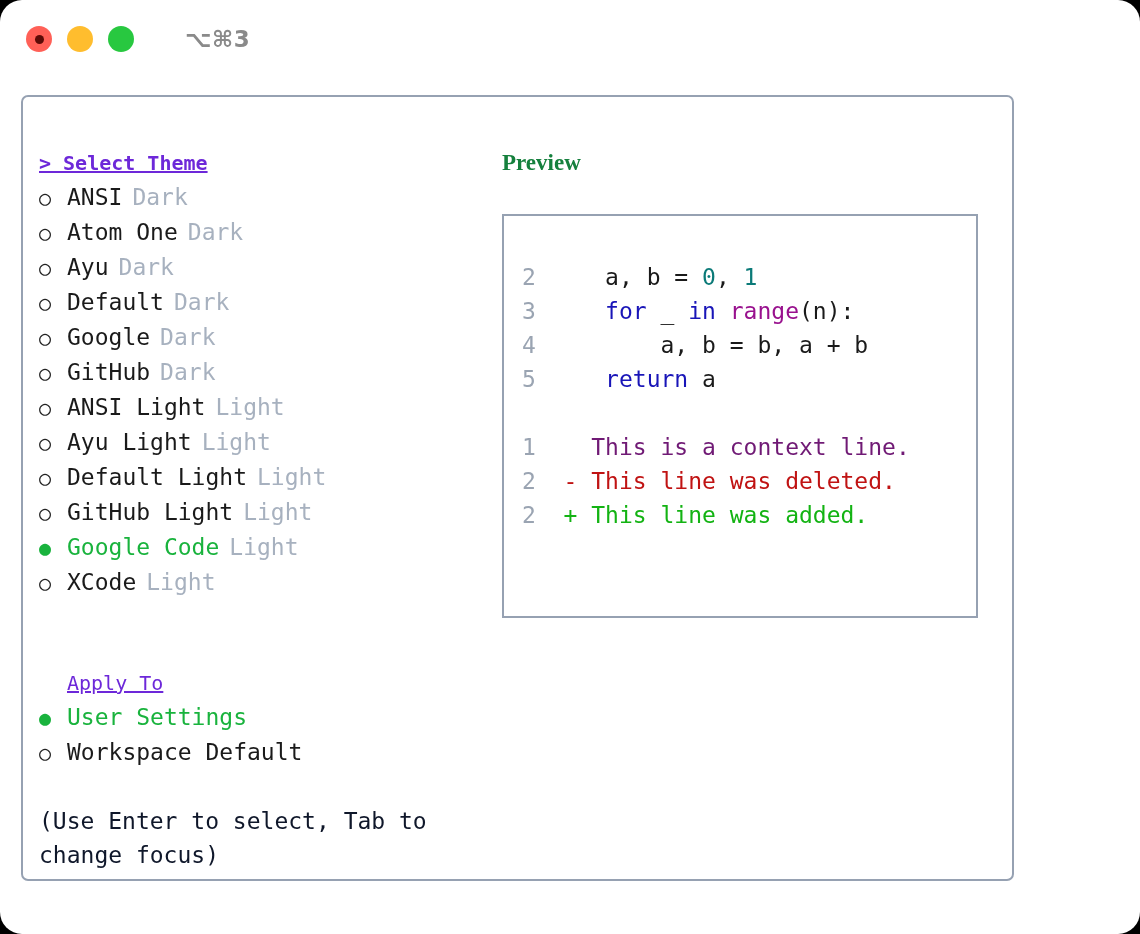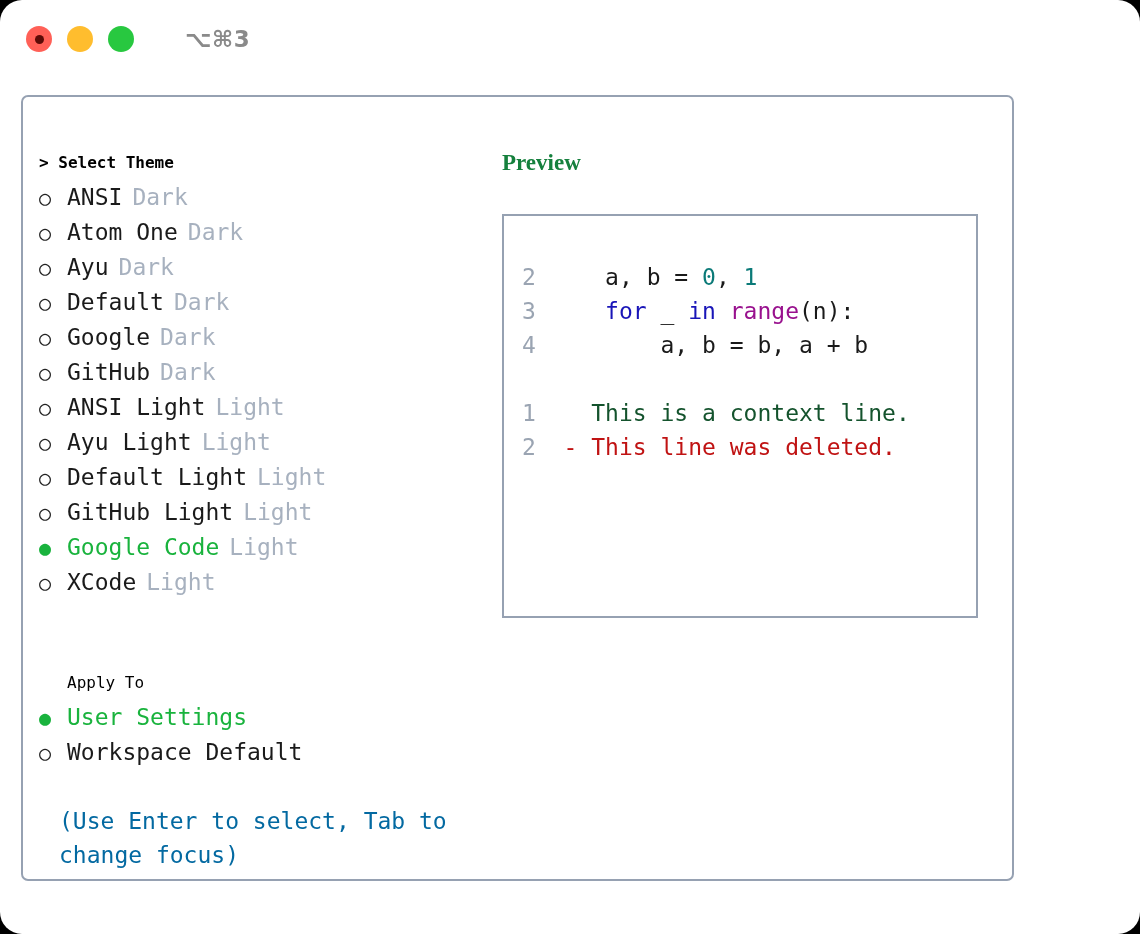--- a/index.html
+++ b/index.html
@@ -80,25 +80,26 @@
 
   
   #left-col {
     position: absolute;
     left: 16px;
     top: 49px;
     width: 440px;
   }
 
   .section-header {
-    font-size: 16px;
-    line-height: 34px;
-    color: #000000;
-    white-space: pre;
-    font-family: "DejaVu Sans Mono", monospace;
+    font-size: 20px;
+    line-height: 34px;
+    color: #6d28d9;
+    white-space: pre;
+    font-family: "DejaVu Sans Mono", monospace;
+    text-decoration: underline;
   }
   .section-header.active { font-weight: bold; }
 
   .opt-row {
     display: flex;
     align-items: baseline;
     font-size: 23px;
     line-height: 34px;
     white-space: pre;
     font-family: "DejaVu Sans Mono", monospace;
@@ -117,24 +118,23 @@
 
   #apply-header {
     margin-top: 66px;
     padding-left: 28px;
   }
 
   #hint {
     margin-top: 34px;
     font-size: 23px;
     line-height: 34px;
-    color: #0369a1;
+    color: #0f172a;
     width: 415px;
     font-family: "DejaVu Sans Mono", monospace;
-    margin-left: 20px;
   }
 
   
   #right-col {
     position: absolute;
     left: 479px;
     top: 49px;
     width: 480px;
   }
   #preview-title {
@@ -163,21 +163,21 @@
   }
   .lineno {
     color: #9aa4b2;
   }
   .tok-kw   { color: #1915b8; }
   .tok-fn   { color: #99118e; }
   .tok-num  { color: #0b7a78; }
   .tok-plain{ color: #1a1a1a; }
 
   .diff-gap { height: 34px; }
-  .diff-ctx { color: #14532d; margin-top: 44px; }
+  .diff-ctx { color: #701a75; margin-top: 44px; }
   .diff-del { color: #c01313; }
   .diff-add { color: #13b313; }
 </style>
 </head>
 <body>
 
 <div id="window">
 
   <div id="titlebar">
     <div class="dot dot-red">
@@ -219,23 +219,25 @@
       <div id="hint">(Use Enter to select, Tab to change focus)</div>
     </div>
 
     <div id="right-col">
       <div id="preview-title">Preview</div>
       <div id="preview-box">
         <div id="code-block">
             <div class="code-line"><span class="lineno">2</span><span> </span><span class="tok-plain">    a, b = </span><span class="tok-num">0</span><span class="tok-plain">, </span><span class="tok-num">1</span></div>
             <div class="code-line"><span class="lineno">3</span><span> </span><span class="tok-plain">    </span><span class="tok-kw">for</span><span class="tok-plain"> _ </span><span class="tok-kw">in</span><span class="tok-plain"> </span><span class="tok-fn">range</span><span class="tok-plain">(n):</span></div>
             <div class="code-line"><span class="lineno">4</span><span> </span><span class="tok-plain">        a, b = b, a + b</span></div>
+            <div class="code-line"><span class="lineno">5</span><span> </span><span class="tok-plain">    </span><span class="tok-kw">return</span><span class="tok-plain"> a</span></div>
           </div>
         <div class="diff-gap"></div>
         <div id="diff-block">
             <div class="code-line"><span class="lineno">1</span><span>  </span><span class="diff-ctx">  </span><span class="diff-ctx">This is a context line.</span></div>
             <div class="code-line"><span class="lineno">2</span><span>  </span><span class="diff-del">- </span><span class="diff-del">This line was deleted.</span></div>
+            <div class="code-line"><span class="lineno">2</span><span>  </span><span class="diff-add">+ </span><span class="diff-add">This line was added.</span></div>
           </div>
       </div>
     </div>
 
   </div>
 </div>
 
 </body></html>

